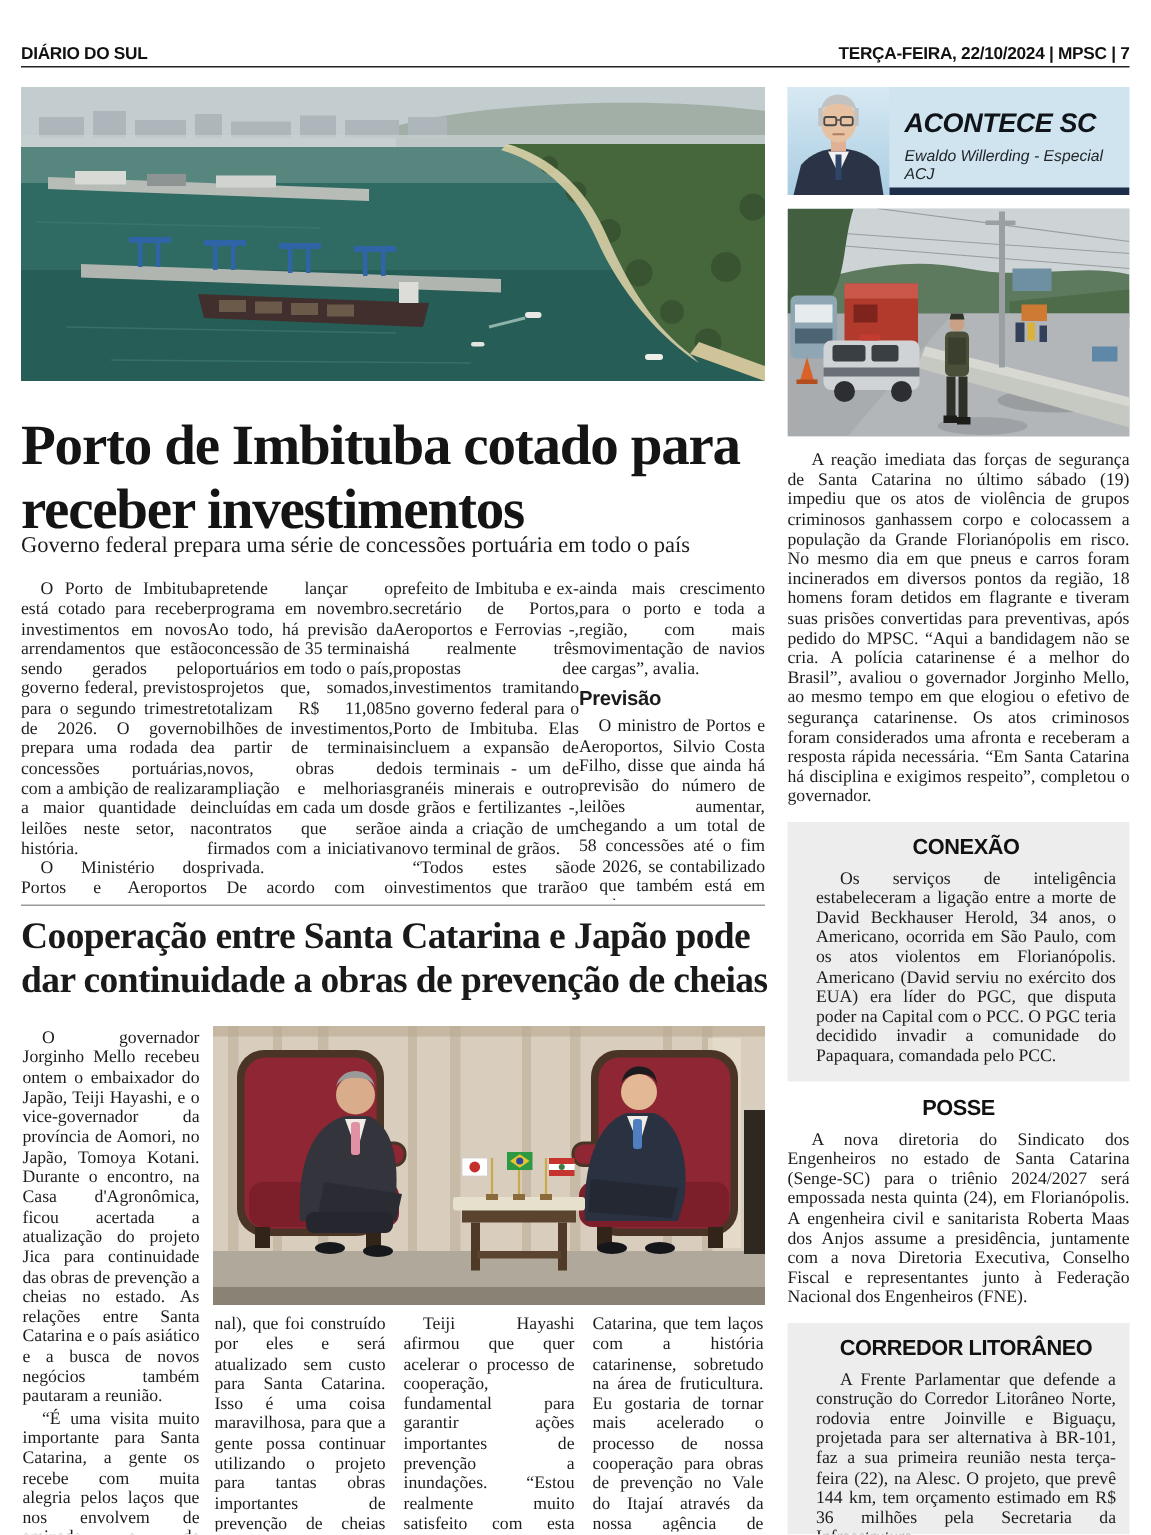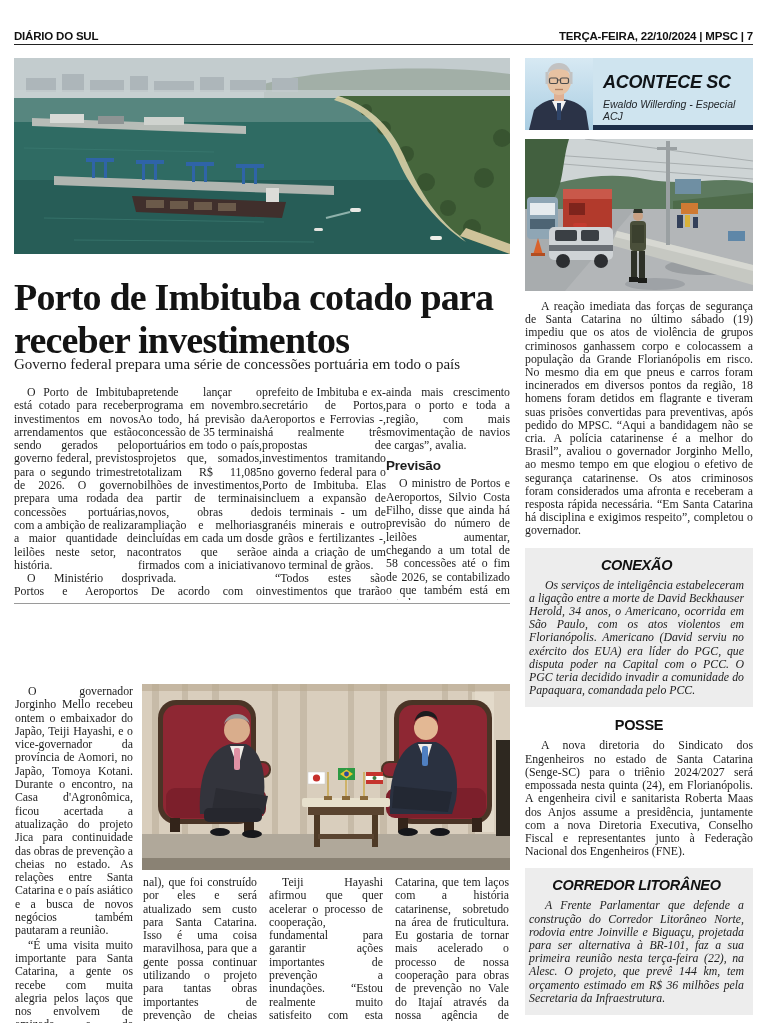--- a/index.html
+++ b/index.html
@@ -47,21 +47,21 @@
   .acontece .title{font-family:"Liberation Sans",sans-serif;font-weight:bold;font-size:18px;
                    letter-spacing:-0.3px;color:#101418;}
   .acontece .byline{font-family:"Liberation Sans",sans-serif;font-size:10.5px;color:#22262a;margin-top:5px;}
   #columnist-photo{position:absolute;left:0;top:0;width:68px;height:72px;}
   #police-photo{position:relative;width:228px;height:152px;margin-top:9px;overflow:hidden;background:#ced4d5;}
   .sec-head-left{font-family:"Liberation Sans",sans-serif;font-weight:bold;font-size:15px;
                  letter-spacing:-0.5px;color:#111;margin:10px 0 5px 0;}
   .sec-head-center{font-family:"Liberation Sans",sans-serif;font-weight:bold;font-size:14.5px;
                    letter-spacing:-0.3px;color:#111;text-align:center;margin:0 0 6px 0;}
   .rail p.body{margin:0;font-size:11.8px;line-height:13.2px;text-align:justify;text-indent:16px;color:#1c1c1c;}
-  .gray-box{background:#ededed;padding:9px 9px 10px 4px;margin-top:10px;font-style:italic;}
+  .gray-box{background:#ededed;padding:9px 9px 10px 19px;margin-top:10px;}
   .plain-sec{margin-top:10px;}
 </style>
 </head>
 <body>
 
 <div class="page">
 
   <div class="masthead">
     <span>DIÁRIO DO SUL</span>
     <span>
@@ -170,20 +170,21 @@
     </div>
     <div class="col">
       <p>ainda mais crescimento para o porto e toda a região, com mais movimentação de navios e cargas”, avalia.</p>
       <div class="mini-head">Previsão</div>
       <p class="ind">O ministro de Portos e Aeroportos, Silvio Costa Filho, disse que ainda há previsão do número de leilões aumentar, chegando a um total de 58 concessões até o fim de 2026, se contabilizado o que também está em estudo.</p>
     </div>
   </div>
 
   <div class="rule-mid"></div>
 
+  <h2 class="headline2" style="margin:0;">Cooperação entre Santa Catarina e Japão pode dar continuidade a obras de prevenção de cheias</h2>
 
   <div class="art2">
     <div class="art2-col1">
       <p class="ind">O governador Jorginho Mello recebeu ontem o embaixador do Japão, Teiji Hayashi, e o vice-governador da província de Aomori, no Japão, Tomoya Kotani. Durante o encontro, na Casa d'Agronômica, ficou acertada a atualização do projeto Jica para continuidade das obras de prevenção a cheias no estado. As relações entre Santa Catarina e o país asiático e a busca de novos negócios também pautaram a reunião.</p>
       <p class="ind cont-out">“É uma visita muito importante para Santa Catarina, a gente os recebe com muita alegria pelos laços que nos envolvem de amizade e de colaboração. Acabei de conversar com o embaixador sobre a atualização do projeto Jica (Agência Japonesa de Cooperação Internacio-</p>
     </div>
     <div class="art2-right">
 
       <div id="meeting-photo">
         <svg width="368" height="186" viewBox="0 0 368 186" xmlns="http://www.w3.org/2000/svg">

